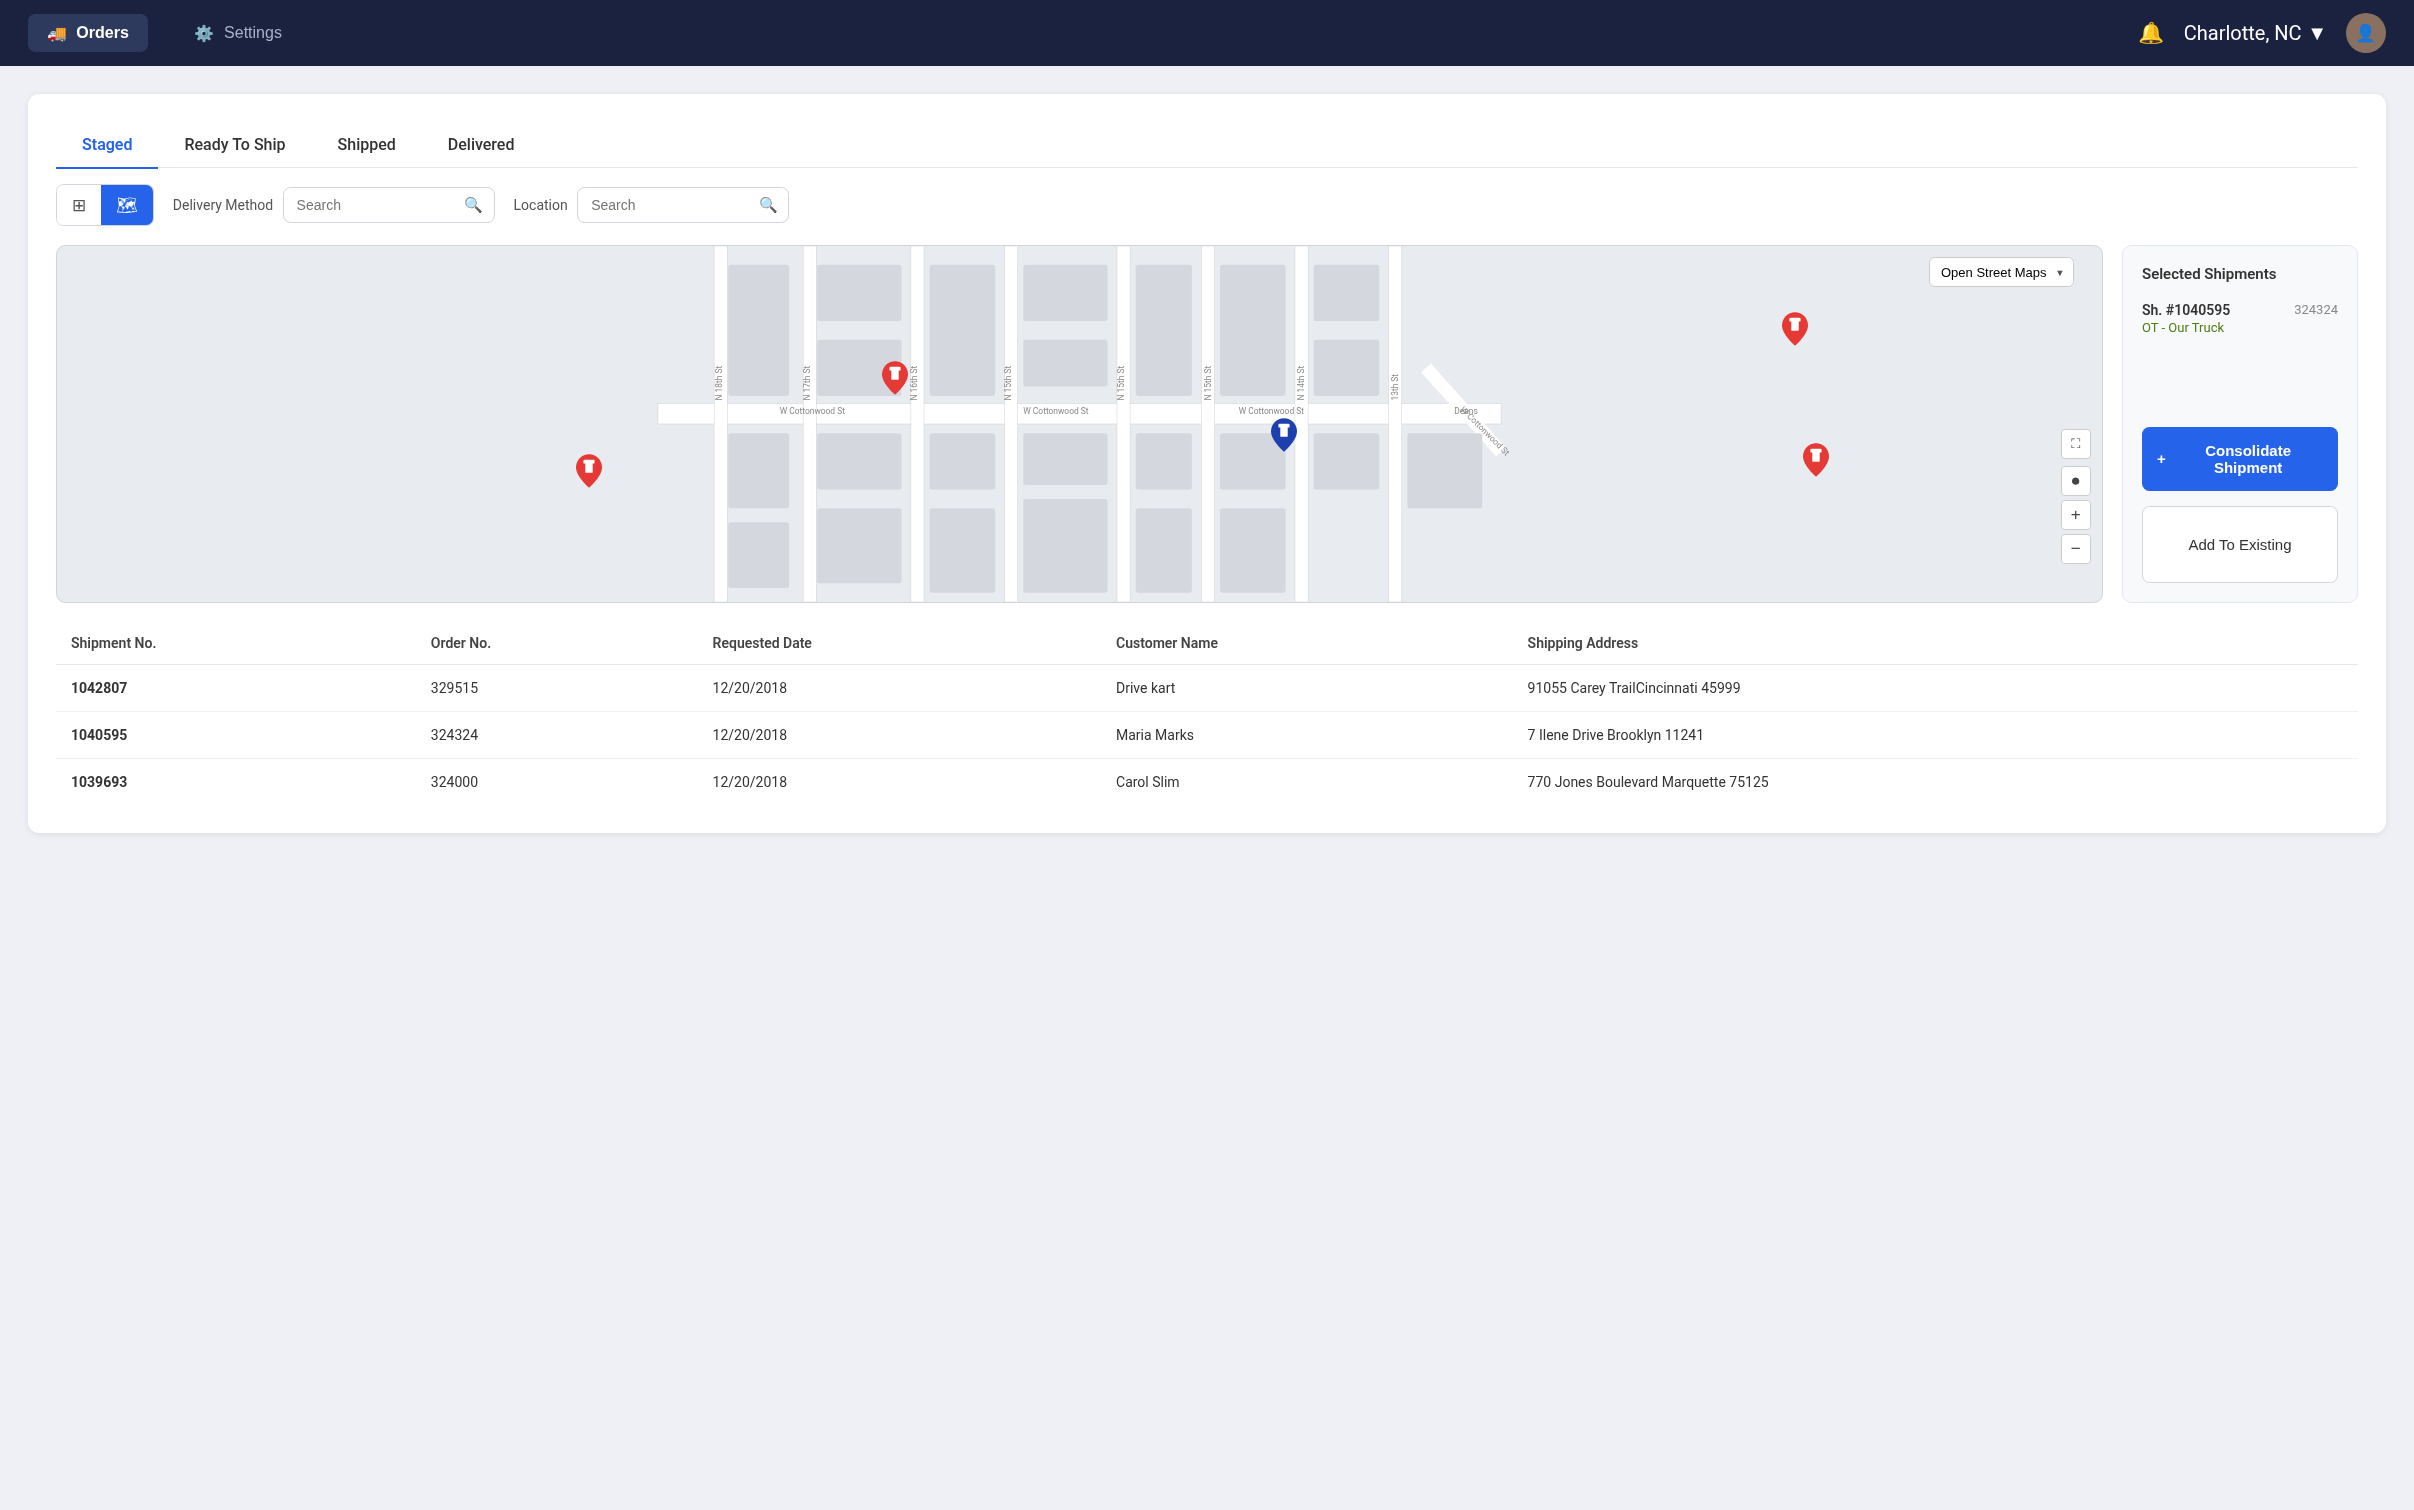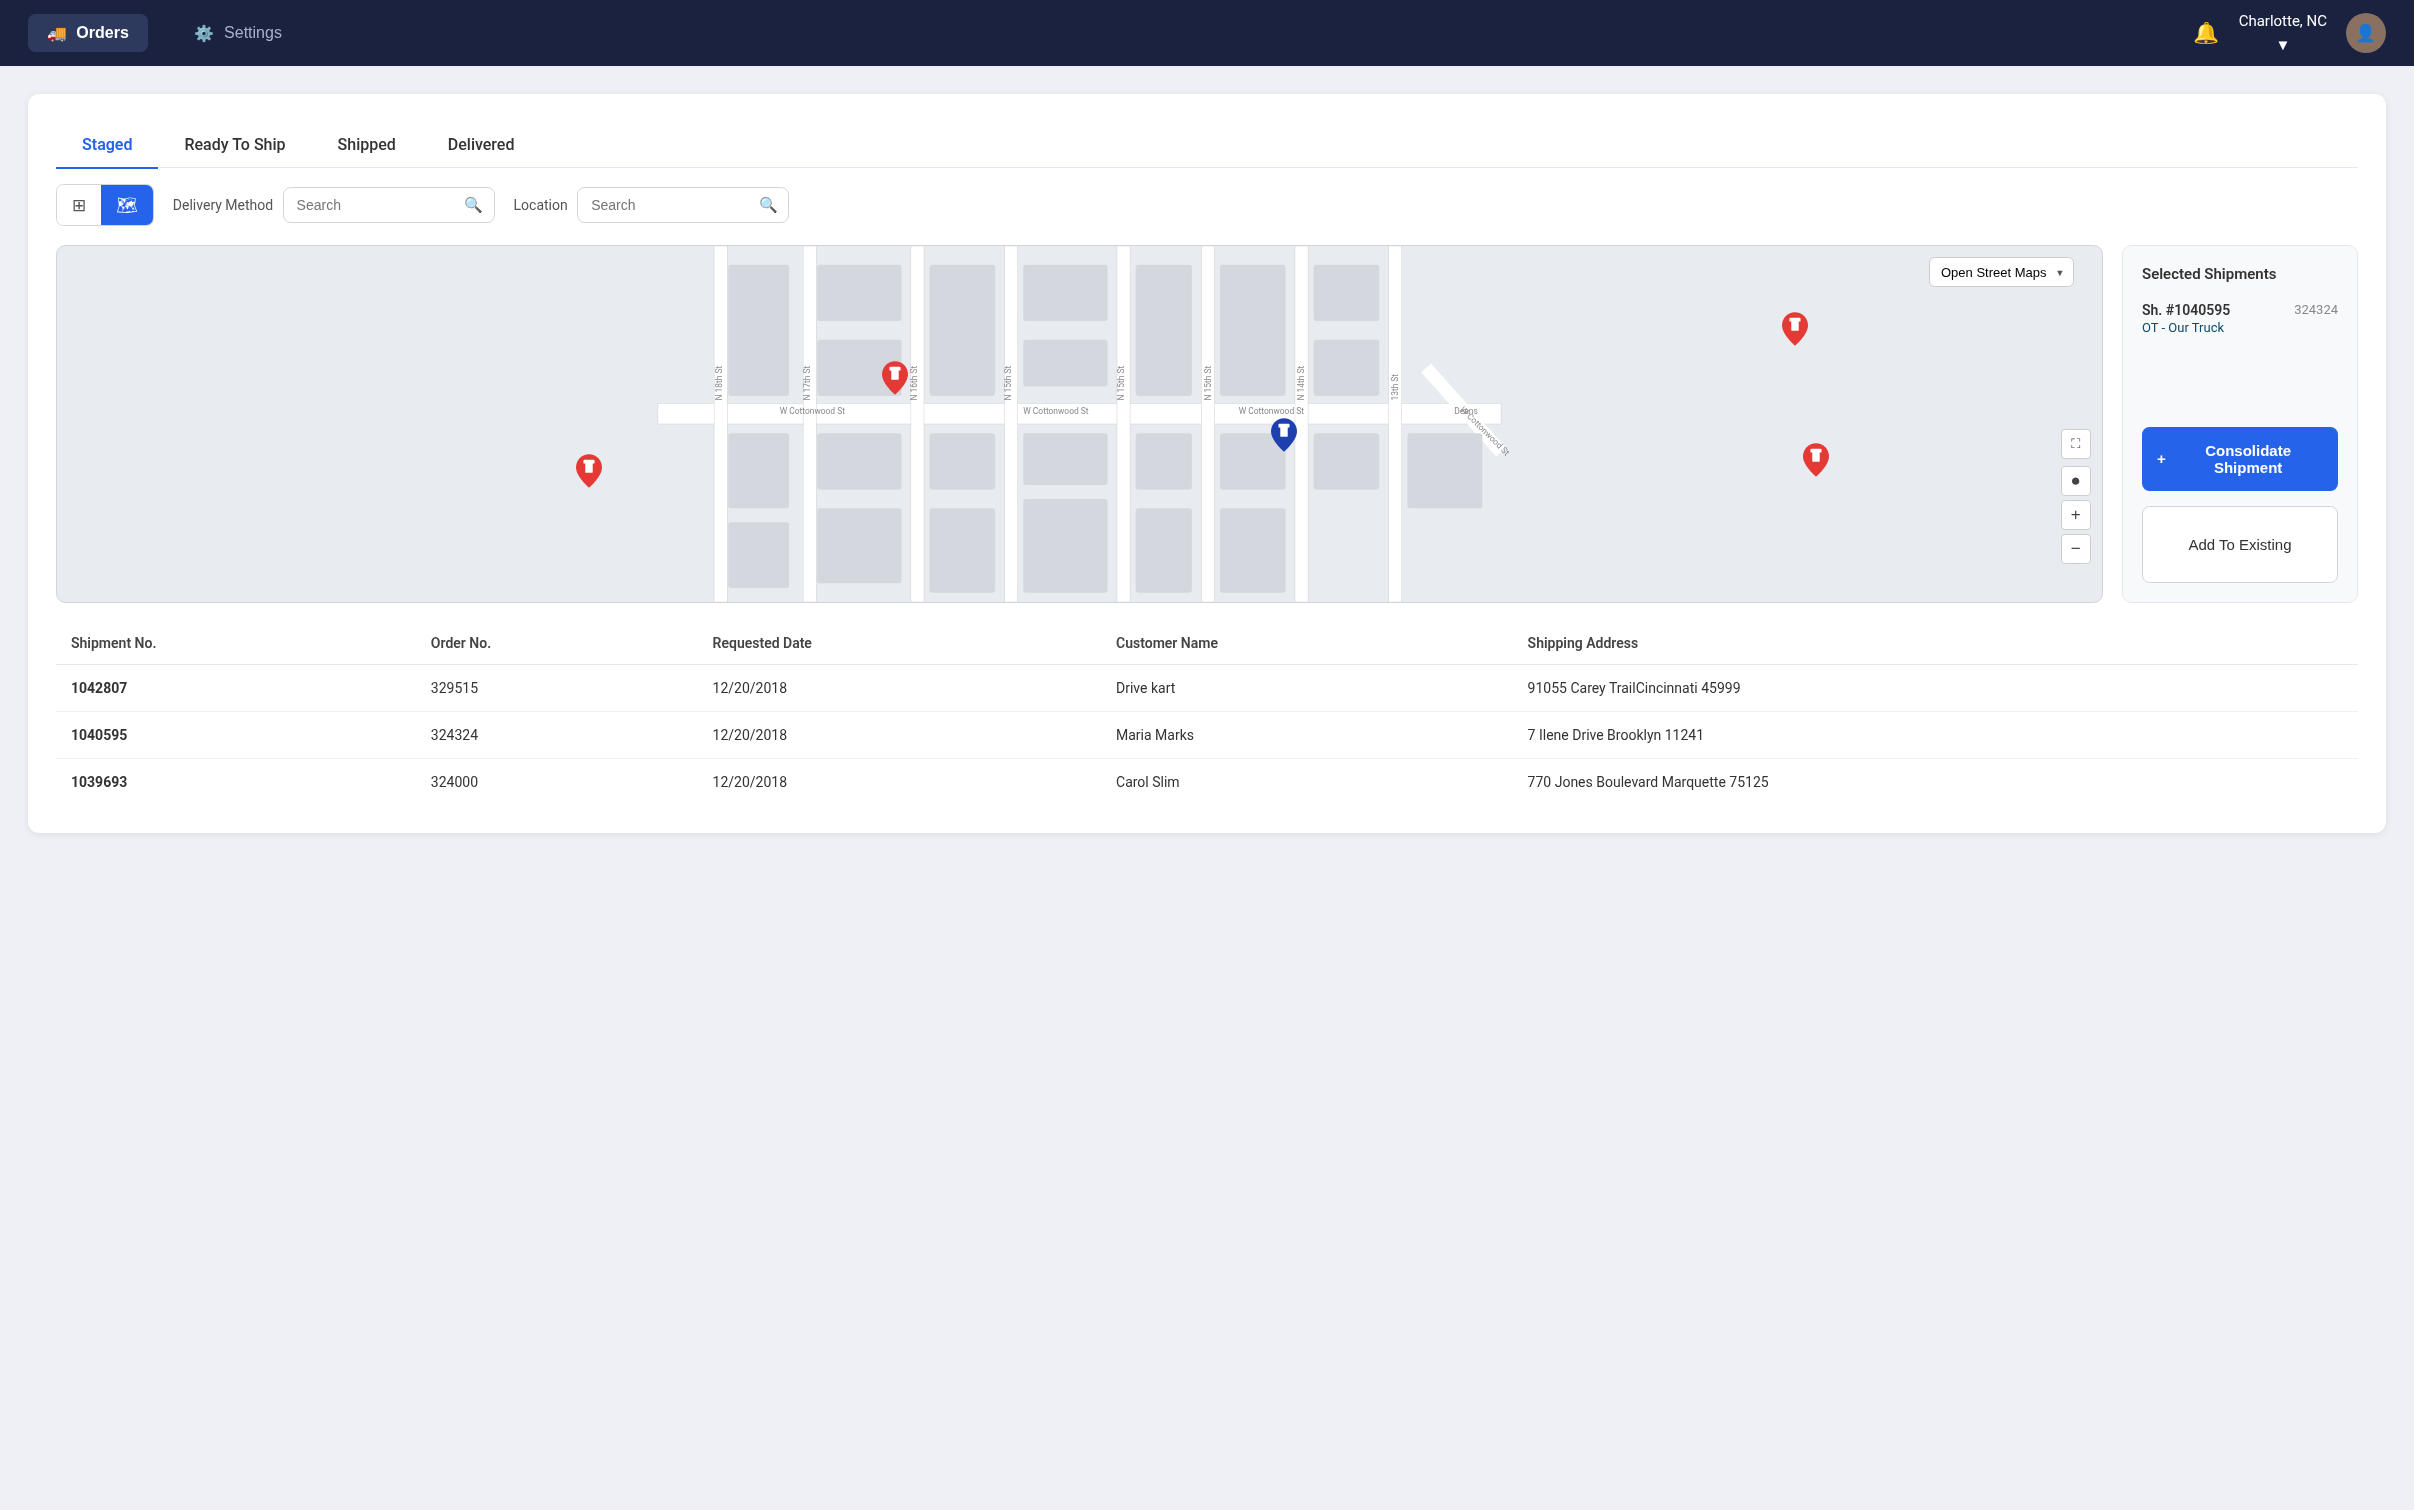--- a/index.html
+++ b/index.html
@@ -36,21 +36,21 @@
       border-radius: 7.5px;
       display: flex;
       align-items: center;
       gap: 9.4px;
       font-size: 16px;
       font-weight: 500;
       cursor: pointer;
     }
     .nav-right { display: flex; align-items: center; gap: 19px; }
     .nav-bell { color: #aab0c8; font-size: 21px; cursor: pointer; }
-    .nav-location { color: #fff; font-size: 15px; display: flex; align-items: center; gap: 5.6px; cursor: pointer; flex-direction: column; }
+    .nav-location { color: #fff; font-size: 20px; display: flex; align-items: center; gap: 5.6px; cursor: pointer; }
     .nav-avatar { width: 40px; height: 40px; border-radius: 50%; background: #8a7060; overflow: hidden; display: flex; align-items: center; justify-content: center; color: #fff; font-size: 17px; cursor: pointer; }
 
     
     .main-content { padding: 28px 28px; }
     .card { background: #fff; border-radius: 11.3px; padding: 28px; box-shadow: 0 1.9px 7.5px rgba(0,0,0,0.07); }
 
     
     .tabs { display: flex; gap: 0; border-bottom: 1.9px solid #e5e7ef; margin-bottom: 16px; }
     .tab {
       padding: 13px 26px;
@@ -194,21 +194,21 @@
       border: 0.9px solid #e5e7ef;
       border-radius: 9.4px;
       padding: 19px;
       display: flex;
       flex-direction: column;
       gap: 15px;
     }
     .sidebar-title { font-size: 15px; font-weight: 600; color: #333; margin-bottom: 3.8px; }
     .shipment-entry { display: flex; justify-content: space-between; align-items: flex-start; }
     .shipment-id { font-size: 14px; font-weight: 600; color: #333; }
-    .shipment-method { font-size: 13px; color: #0c4a6e; margin-top: 2.8px; }
+    .shipment-method { font-size: 13px; color: #4d7c0f; margin-top: 2.8px; }
     .shipment-number { font-size: 13px; color: #888; }
 
     .sidebar-spacer { flex: 1; }
 
     .consolidate-btn {
       width: 100%;
       background: #2563eb;
       color: #fff;
       border: none;
       border-radius: 7.5px;

